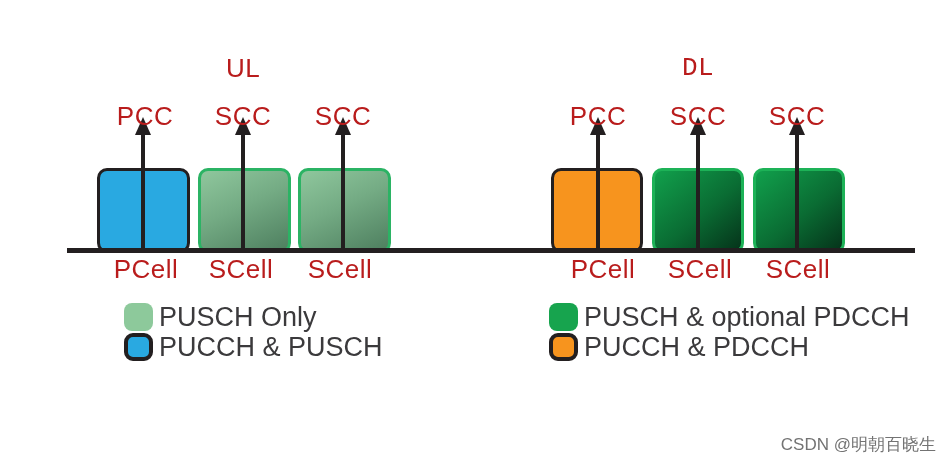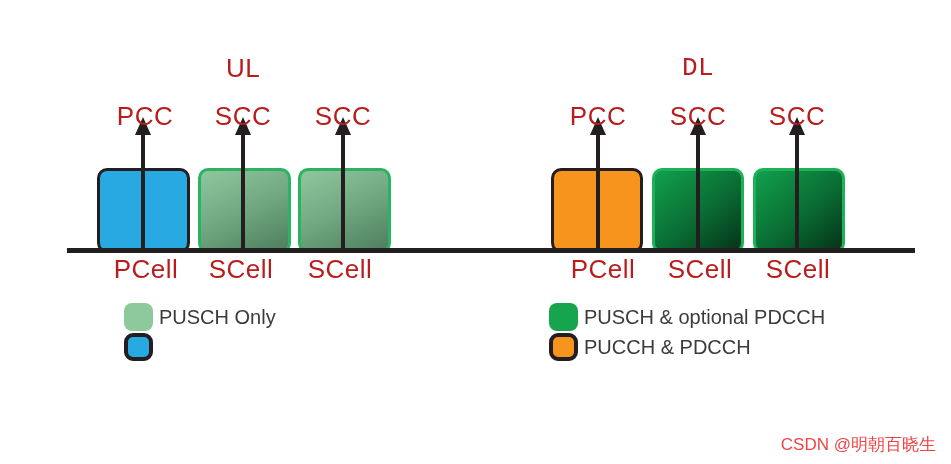--- a/index.html
+++ b/index.html
@@ -79,21 +79,21 @@
     height: 28px;
     border-radius: 8px;
     z-index: 4;
   }
   .sw.lgreen-flat { background: #8dc99b; }
   .sw.green-flat  { background: #17a44e; }
   .sw.blue-sw     { background: #29a9e1; border: 4px solid #231f20; border-radius: 9px; }
   .sw.orange-sw   { background: #f7941e; border: 4px solid #231f20; border-radius: 9px; }
   .legtxt {
     position: absolute;
-    font-size: 20px;
+    font-size: 27px;
     line-height: 28px;
     color: #3b3a3c;
     white-space: nowrap;
     z-index: 4;
   }
   
   .caption {
     position: absolute;
     top: 406px;
     left: 0;
@@ -101,21 +101,21 @@
     text-align: center;
     font-size: 17px;
     color: #000000;
     font-family: "Liberation Sans", "DejaVu Sans", sans-serif;
   }
   .watermark {
     position: absolute;
     top: 433px;
     right: 15px;
     font-size: 17px;
-    color: #ef4444;
+    color: #737373;
     text-shadow: 1px 1px 0 #ffffff;
     white-space: nowrap;
   }
 </style>
 </head>
 <body>
 
 <div class="canvas">
 
   <div class="dlbl grouplbl" style="left:243px;">UL</div>
@@ -153,20 +153,21 @@
   <div class="dlbl botlbl" style="left:146px;">PCell</div>
   <div class="dlbl botlbl" style="left:241px;">SCell</div>
   <div class="dlbl botlbl" style="left:340px;">SCell</div>
   <div class="dlbl botlbl" style="left:603px;">PCell</div>
   <div class="dlbl botlbl" style="left:700px;">SCell</div>
   <div class="dlbl botlbl" style="left:798px;">SCell</div>
 
   <div class="sw lgreen-flat" style="left:124px; top:303px;"></div>
   <div class="legtxt" style="left:159px; top:303px;">PUSCH Only</div>
   <div class="sw blue-sw" style="left:124px; top:333px;"></div>
+  <div class="legtxt" style="left:159px; top:333px;">PUCCH &amp; PUSCH</div>
 
   <div class="sw green-flat" style="left:549px; top:303px;"></div>
   <div class="legtxt" style="left:584px; top:303px;">PUSCH &amp; optional PDCCH</div>
   <div class="sw orange-sw" style="left:549px; top:333px;"></div>
   <div class="legtxt" style="left:584px; top:333px;">PUCCH &amp; PDCCH</div>
 
 
   <div class="watermark">CSDN @明朝百晓生</div>
 
 </div>

